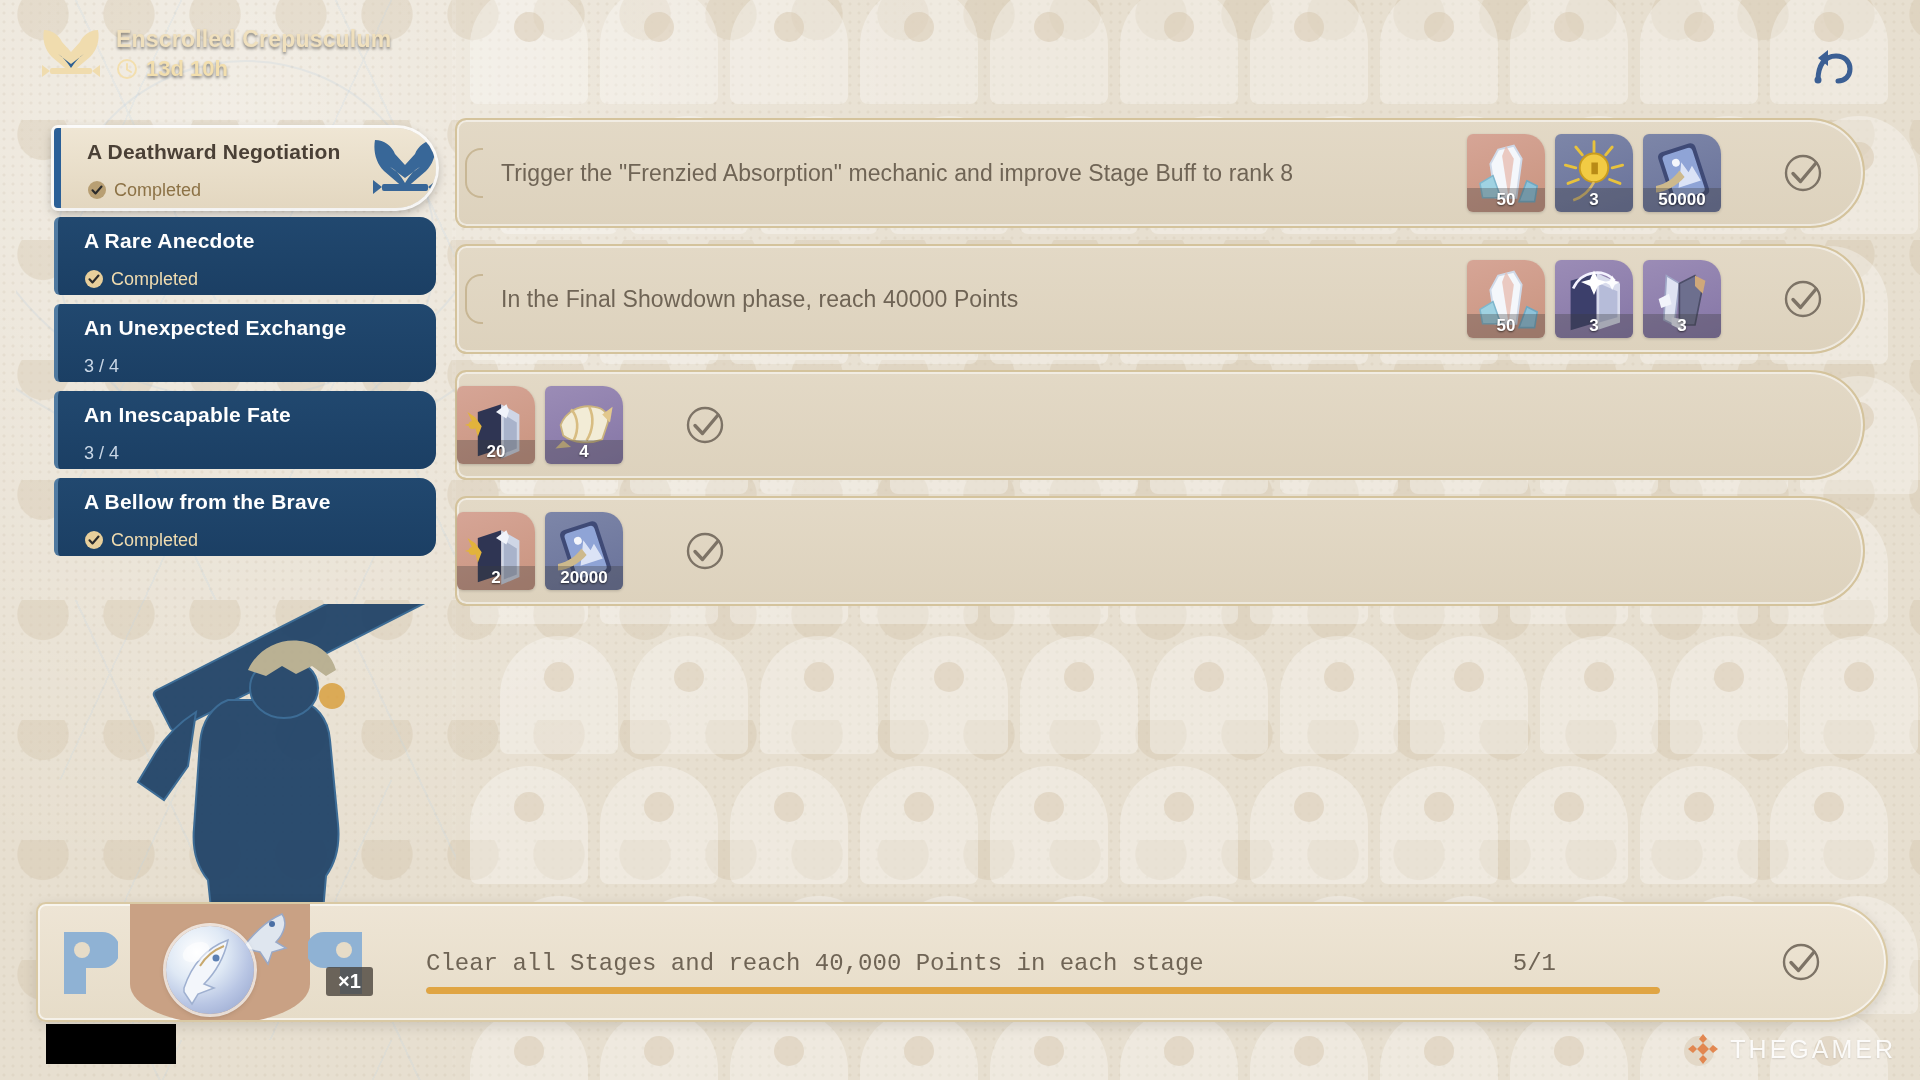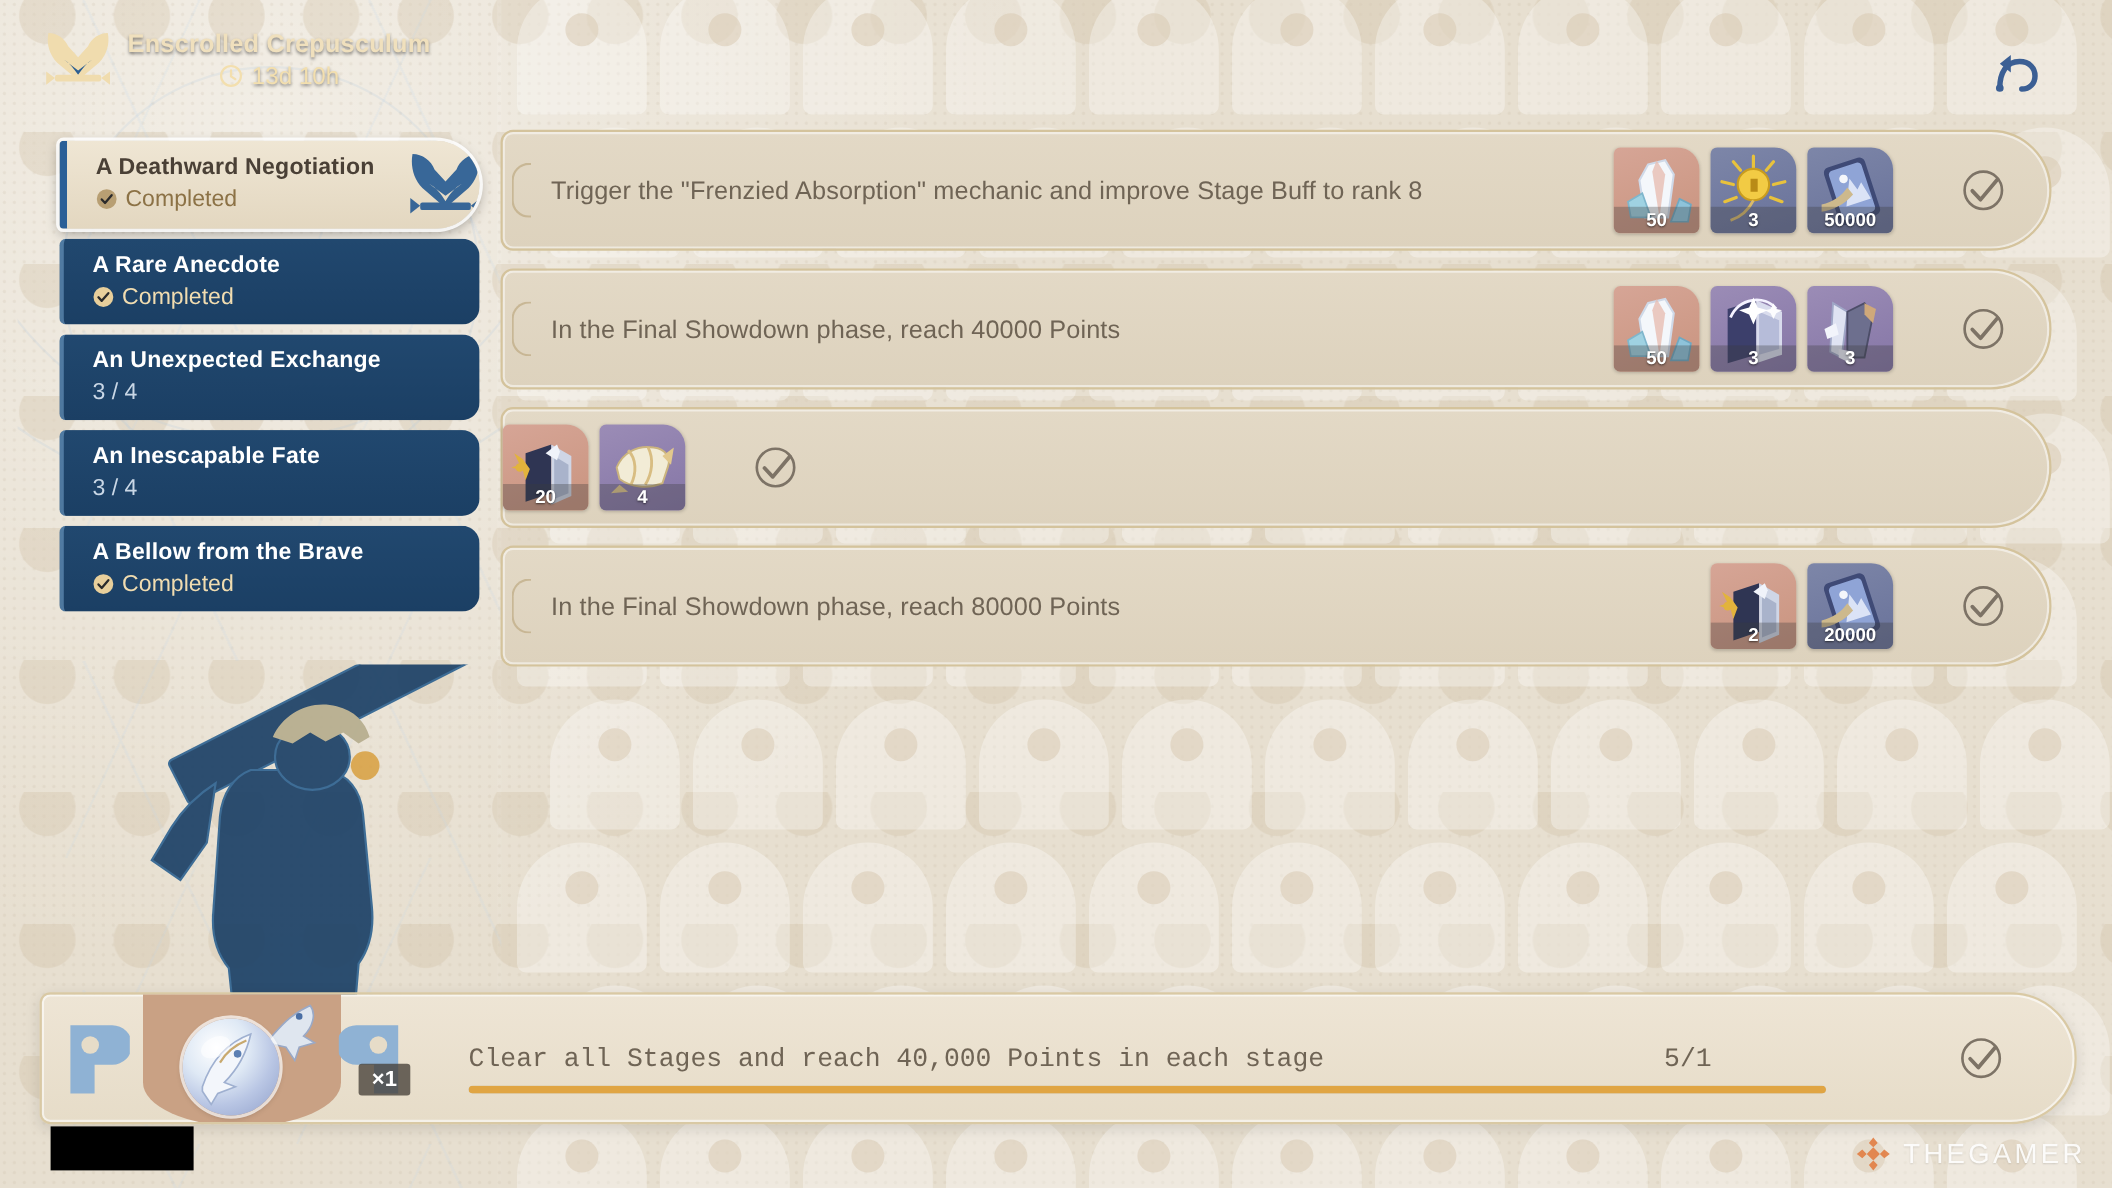--- a/index.html
+++ b/index.html
@@ -73,38 +73,37 @@
   
   .sb-header{ position:absolute; left:22px; top:24px; display:flex; align-items:center; gap:12px; }
   .crest{ width:66px; height:60px; flex:0 0 66px; }
   .sb-hd-text{ display:flex; flex-direction:column; gap:3px; }
   .event-name{
     color:#f0e0bd; font-size:23px; font-weight:700; letter-spacing:.2px;
     text-shadow:0 2px 3px rgba(0,0,0,.45);
   }
   .event-timer{
     display:flex; align-items:center; gap:8px;
-    color:#f3dfae; font-size:22px; font-weight:400;
+    color:#f3dfae; font-size:22px; font-weight:700;
     text-shadow:0 2px 3px rgba(0,0,0,.45);
-    justify-content:center;
   }
   .clock{ width:22px; height:22px; flex:0 0 22px; }
 
   
   .quest-list{ position:absolute; left:38px; top:128px; width:382px; }
   .quest{
     position:relative; height:78px; margin-bottom:9px;
     background:linear-gradient(180deg,#21486f 0%,#1b3f64 100%);
     border-radius:6px 16px 16px 6px;
     padding:12px 18px 0 26px;
     border-left:4px solid rgba(120,165,205,.55);
     overflow:hidden;
   }
   .quest .q-title{ color:#ffffff; font-size:21px; font-weight:700; letter-spacing:.2px; }
-  .quest .q-sub{ margin-top:5px; font-size:21px; color:#c9d7e6; display:flex; align-items:center; gap:7px; }
+  .quest .q-sub{ margin-top:16px; font-size:18px; color:#c9d7e6; display:flex; align-items:flex-start; gap:7px; }
   .quest .q-sub.done{ color:#f0dcb0; }
   .chk-sm{ width:20px; height:20px; flex:0 0 20px; }
 
   .quest.active{
     background:linear-gradient(180deg,#efe6d4 0%,#e3d7c0 100%);
     border-left:7px solid #2a5f97;
     border-radius:4px 42px 42px 4px;
     box-shadow:0 0 0 3px rgba(255,255,255,.85), 0 4px 12px rgba(0,0,0,.35);
     height:80px;
   }
@@ -747,21 +746,20 @@
           </div>
       </div>
       <div class="m-check">
         <svg class="chk-lg" viewBox="0 0 48 48">
           <circle cx="24" cy="24" r="17" fill="none" stroke="#7d7366" stroke-width="2.4"></circle>
           <path d="M14 24.5l7.5 8L37 14" fill="none" stroke="#7d7366" stroke-width="3.4" stroke-linecap="round" stroke-linejoin="round"></path>
         </svg>
       </div>
     </div>
     <div class="m-row">
-      <div class="m-desc">In the Final Showdown phase, reach 80000 Points</div>
       <div class="m-rewards">
 
           <div class="rw bg-orange">
             <div class="glyph">
               <svg viewBox="0 0 60 60">
                 <path d="M16 20l18-6v34l-18 6z" fill="#2f3553"></path>
                 <path d="M34 14l14 8v28l-14 6z" fill="#cfd6e6"></path>
                 <path d="M36 22l10 6v20l-10 4z" fill="#a9b3cb"></path>
                 <path d="M38 14l-8 6 8 5 2-6z" fill="#f0f3fa"></path>
                 <g fill="#e2b33c">

